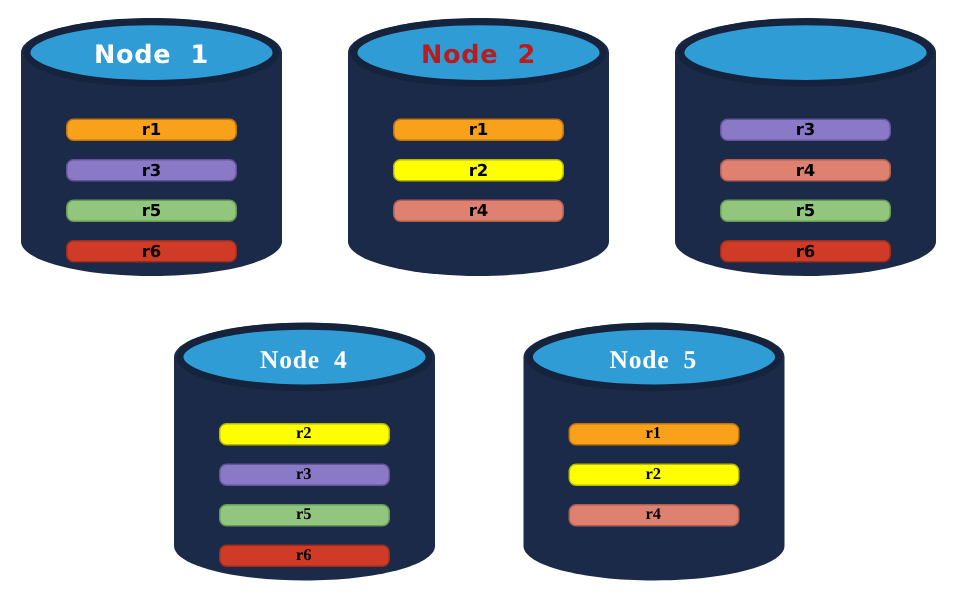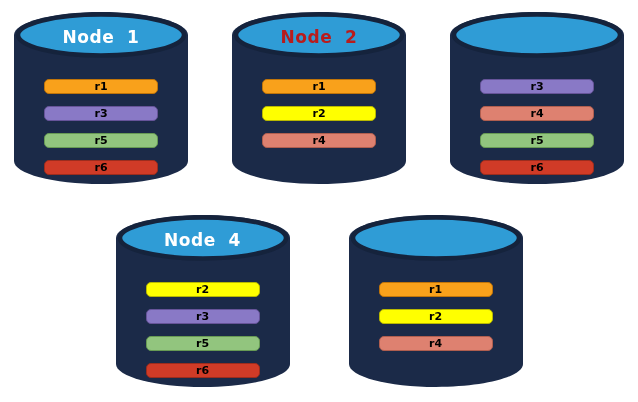--- a/index.html
+++ b/index.html
@@ -21,20 +21,21 @@
     width: 638px;
   }
   .row-top {
     justify-content: space-between;
     padding: 9px 11px 0 11px;
   }
   .row-bottom {
     justify-content: center;
     gap: 53px;
     margin-top: 25px;
+    font-family: Liberation Serif, serif;
   }
   .node {
     position: relative;
     width: 180px;
     height: 178px;
     flex: 0 0 auto;
   }
   .cyl {
     position: absolute;
     left: 0; top: 0;
@@ -144,20 +145,21 @@
 
   <div class="bar" style="background: rgb(208, 59, 39); border-color: rgb(156, 44, 29); color: rgb(0, 0, 0);">r6</div>
 </div>
   </div>
 
   <div class="node">
     <svg class="cyl" viewBox="0 0 180 178" preserveAspectRatio="none" aria-hidden="true">
       <path class="cyl-body" d="M3,26 L3,152 C3,164.7 41.9,175 90,175 C138.1,175 177,164.7 177,152 L177,26 C177,13.3 138.1,3 90,3 C41.9,3 3,13.3 3,26 Z" style="fill: rgb(27, 42, 72);"></path>
       <ellipse class="cyl-top" cx="90" cy="26" rx="83" ry="20.5" stroke-width="4.5" style="fill: rgb(47, 156, 214); stroke: rgb(21, 35, 60);"></ellipse>
     </svg>
+    <div class="node-title" style="color: rgb(255, 255, 255);">Node  5</div>
     <div class="bars">
   <div class="bar" style="background: rgb(249, 161, 27); border-color: rgb(192, 116, 9); color: rgb(0, 0, 0);">r1</div>
 
   <div class="bar" style="background: rgb(255, 255, 0); border-color: rgb(184, 184, 0); color: rgb(0, 0, 0);">r2</div>
 
   <div class="bar" style="background: rgb(222, 129, 112); border-color: rgb(176, 94, 79); color: rgb(0, 0, 0);">r4</div>
 </div>
   </div>
 </div>
 </div>

